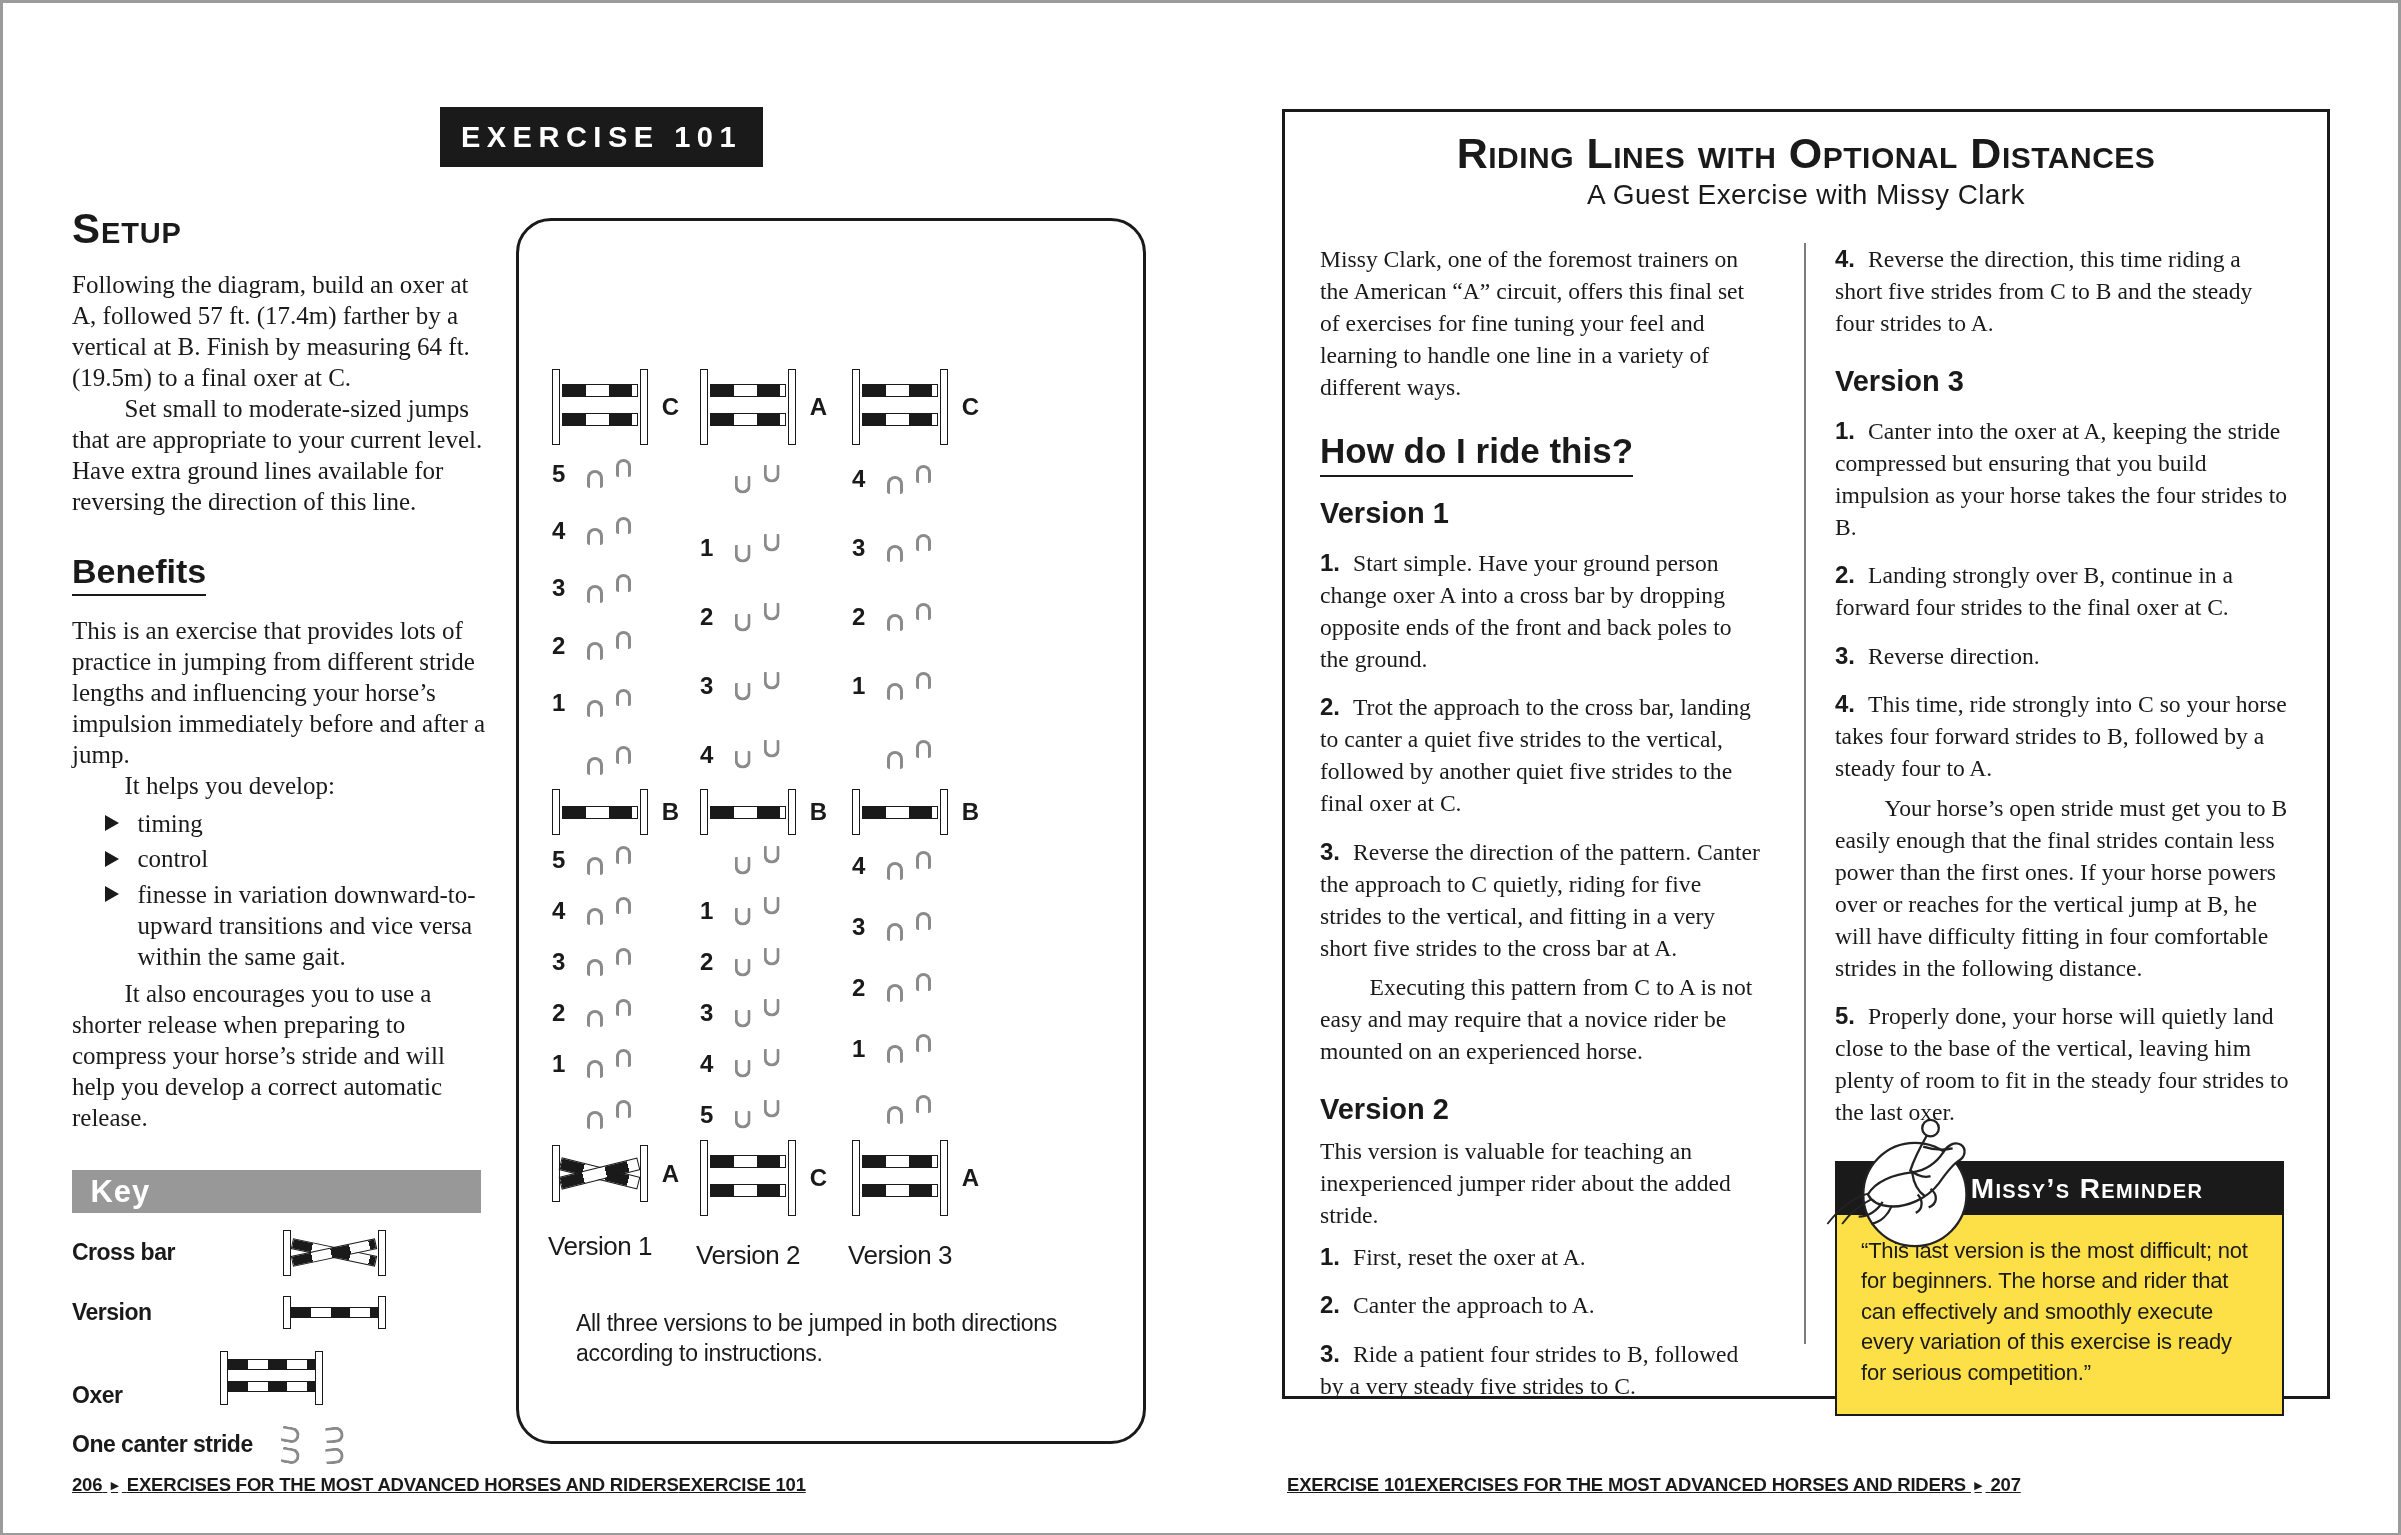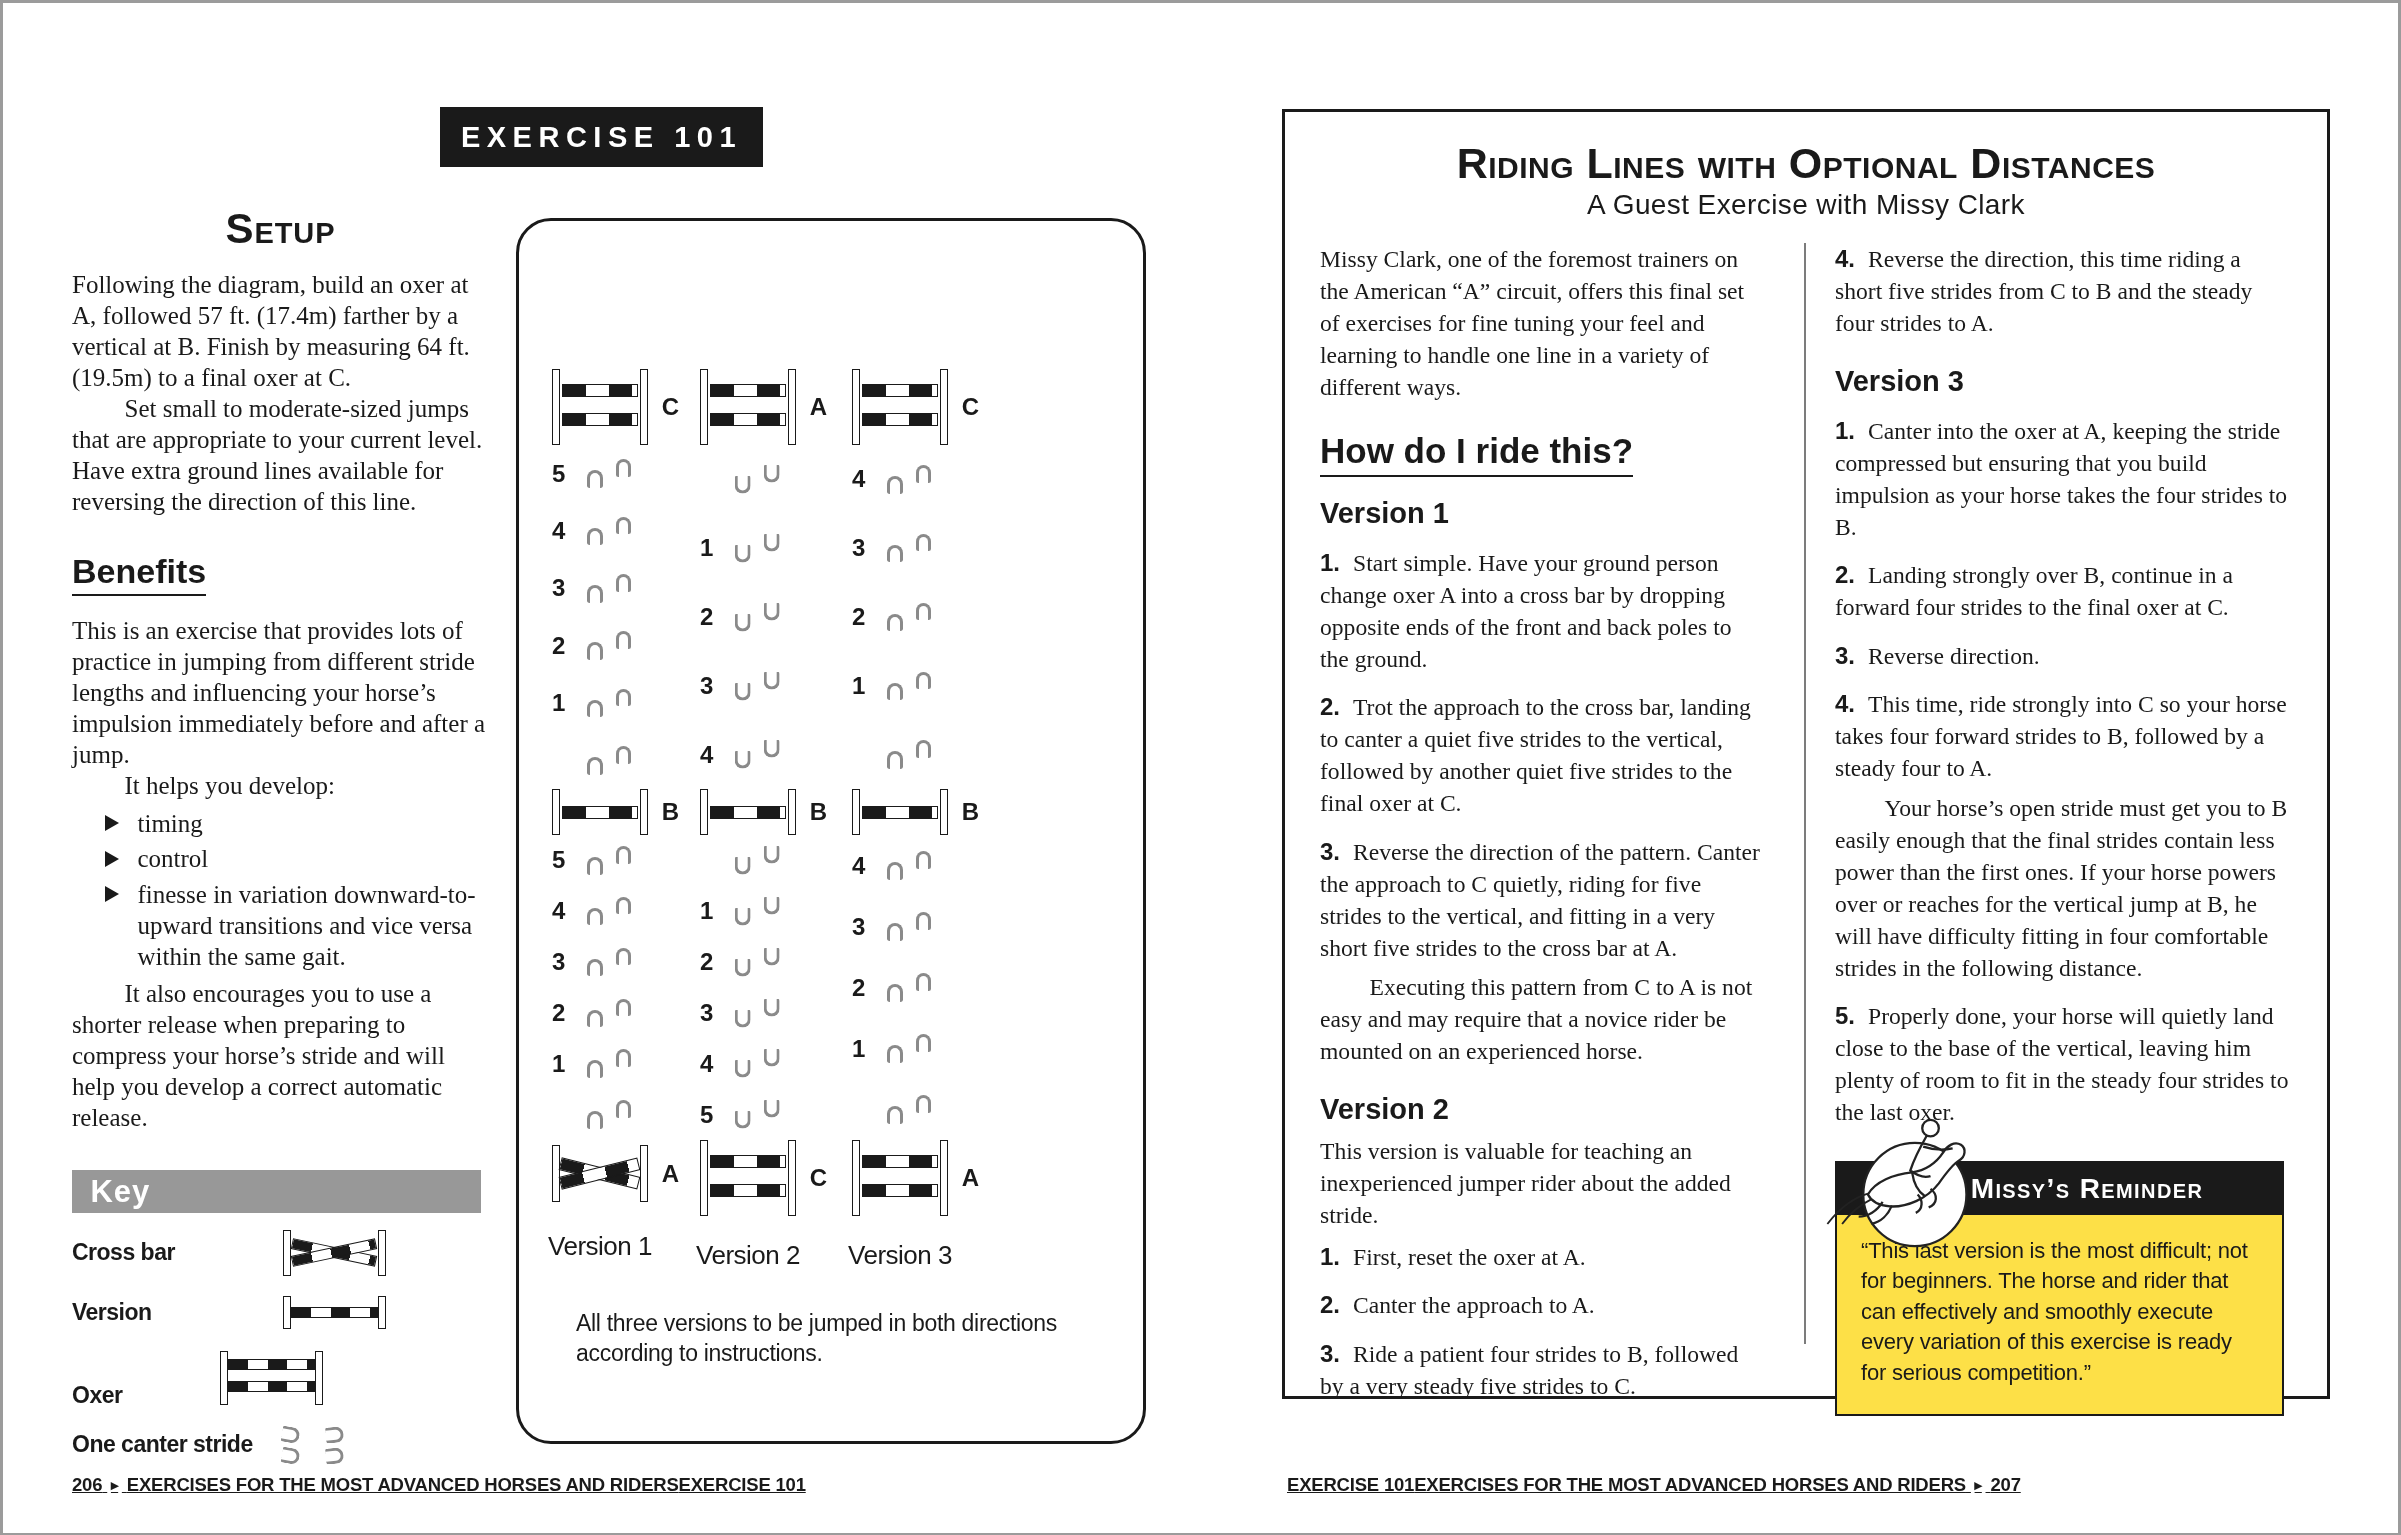--- a/index.html
+++ b/index.html
@@ -17,21 +17,21 @@
   
   .body{font:25px/31px "Liberation Serif",serif;margin:0;color:#1a1a1a;}
   .indent{text-indent:2.1em;}
   .underlined{border-bottom:2.8px solid #1a1a1a;padding-bottom:4.6px;}
 
   
   .badge{position:absolute;left:437px;top:104px;width:323px;height:60px;background:#1a1a1a;display:flex;align-items:center;justify-content:center;}
   .badge span{color:#fff;font:700 29px "Liberation Sans",sans-serif;letter-spacing:6.5px;}
 
   .lcol{position:absolute;left:69px;top:205px;width:417px;}
-  .sc-head{font:700 42px/1 "Liberation Sans",sans-serif;font-variant:small-caps;letter-spacing:0.9px;text-align:center;margin:0 0 18.5px;}
+  .sc-head{font:700 42px/1 "Liberation Sans",sans-serif;font-variant:small-caps;letter-spacing:0.9px;margin:0 0 18.5px;}
   .sub-head{margin:35px 0 24px;font:700 34px "Liberation Sans",sans-serif;}
   .bullets{list-style:none;margin:7.4px 0 5.5px;padding:0 0 0 33px;}
   .bullets li{display:flex;gap:18.5px;margin:4.6px 0;}
   .tri{width:0;height:0;border-left:14px solid #1a1a1a;border-top:8.3px solid transparent;border-bottom:8.3px solid transparent;margin-top:7.4px;flex:none;}
 
   
   .keyblock{position:absolute;left:69px;top:1167px;width:409px;}
   .key-bar{height:43px;background:#989898;display:flex;align-items:center;padding-left:18.5px;}
   .key-bar span{font:700 31px "Liberation Sans",sans-serif;color:#fff;letter-spacing:0.9px;}
   .key-row{display:flex;align-items:center;margin-top:14.8px;min-height:39px;}
@@ -87,21 +87,21 @@
   .dnote{position:absolute;left:57px;top:1088px;width:510px;font:23px/29.6px "Liberation Sans",sans-serif;letter-spacing:-0.3px;margin:0;}
 
   
   .pfoot{position:absolute;top:1471px;display:flex;font:700 18.5px "Liberation Sans",sans-serif;letter-spacing:-0.2px;text-decoration:underline;}
   .pfoot.leftp{left:69px;width:1073px;}
   .pfoot.rightp{left:1284px;width:1044px;}
   .pfoot .arr{font-size:14.8px;position:relative;top:-0.9px;padding:0 3.7px;}
 
   
   .rbox{position:absolute;left:1279px;top:106px;width:1048px;height:1290px;border:3.7px solid #1a1a1a;background:#fff;}
-  .title{margin:28px 0 0;text-align:center;font:700 43px/1.1 "Liberation Sans",sans-serif;font-variant:small-caps;letter-spacing:0.5px;}
+  .title{margin:18px 0 0;text-align:center;font:700 43px/1.1 "Liberation Sans",sans-serif;font-variant:small-caps;letter-spacing:0.5px;}
   .subtitle{text-align:center;font:28px "Liberation Sans",sans-serif;letter-spacing:0.4px;margin-top:1.8px;}
   .divider{position:absolute;left:519px;top:131px;height:1101px;width:1.8px;background:#7c7c7c;}
   .col{position:absolute;top:131px;}
   .col.c1{left:35px;width:441px;}
   .col.c2{left:550px;width:454px;}
   .col .body{font:23.6px/32px "Liberation Serif",serif;}
   .item{margin:16.6px 0 0;font:23.6px/32px "Liberation Serif",serif;}
   .num{font:700 24px "Liberation Sans",sans-serif;margin-right:13px;}
   .how{margin:28px 0 26px;font:700 35px "Liberation Sans",sans-serif;}
   .ver{margin:26px 0 9.2px;font:700 29px "Liberation Sans",sans-serif;}

